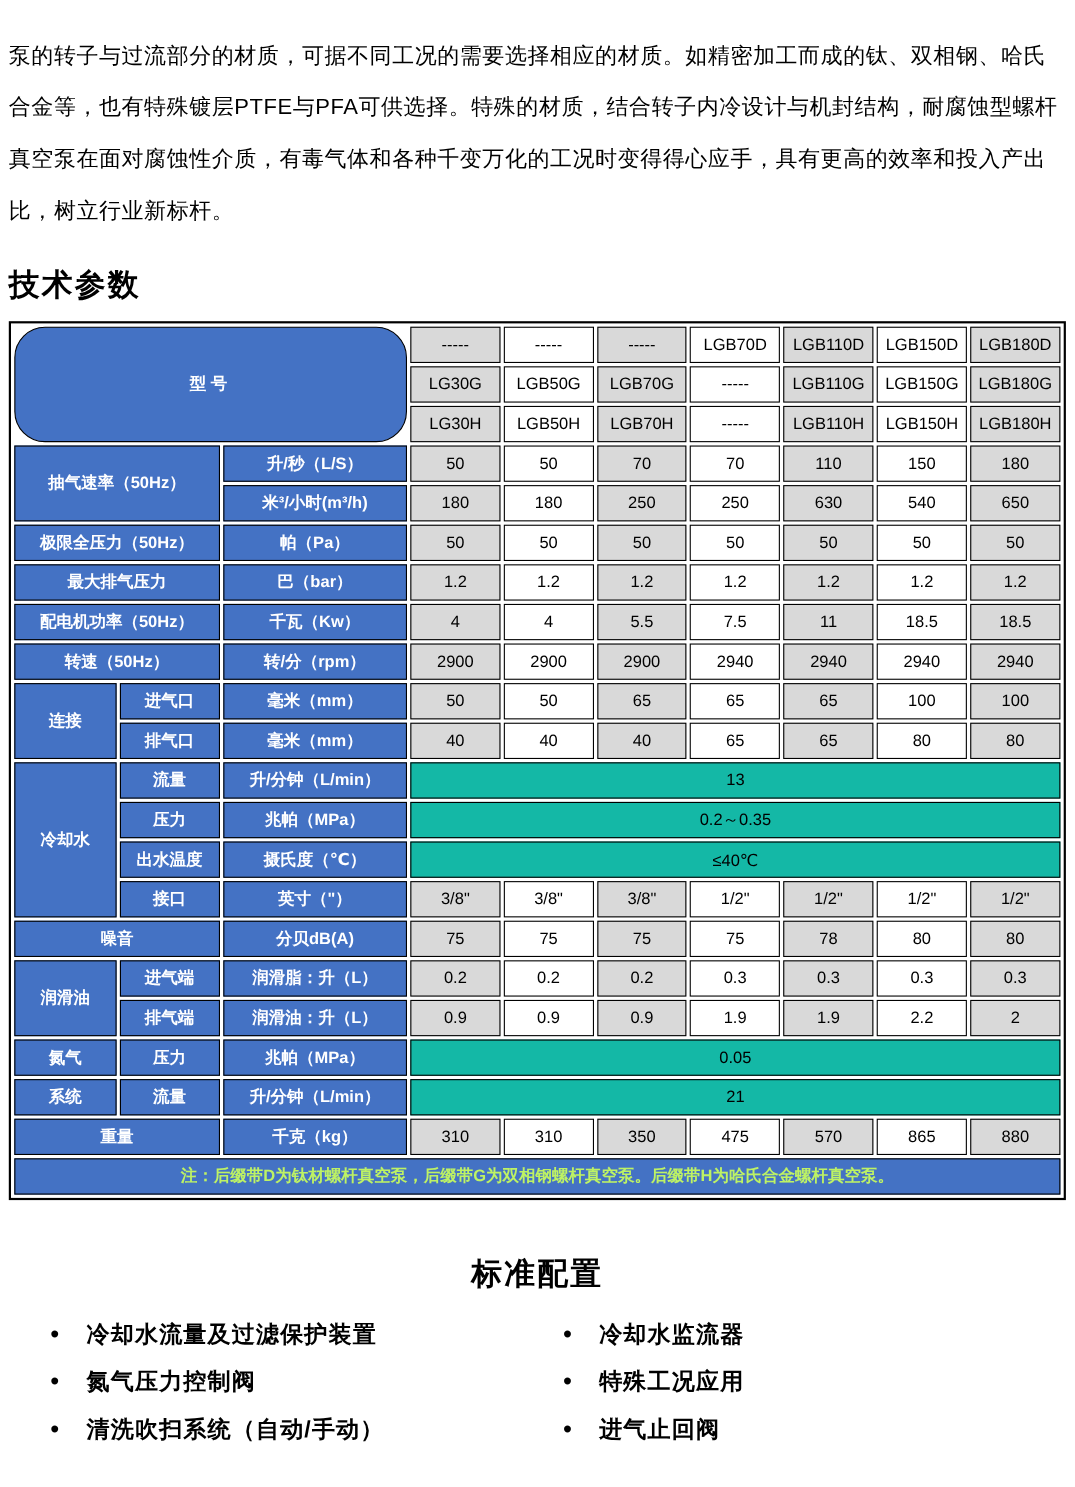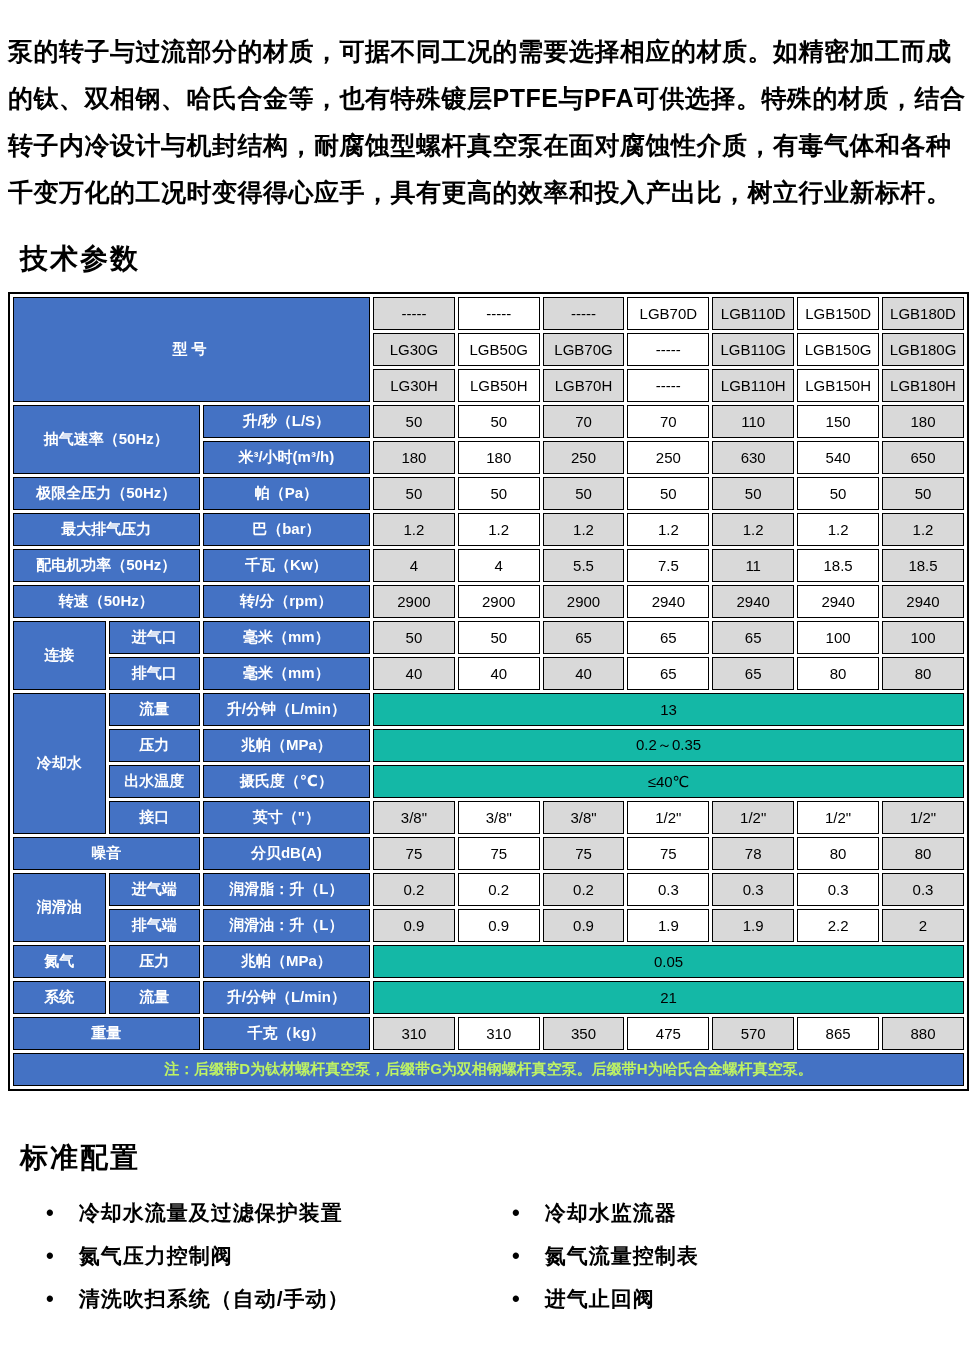--- a/index.html
+++ b/index.html
@@ -15,30 +15,30 @@
   }
   .page{padding:6px 8px 14px 8px;}
 
   h1.doc-title{
     font-size:29px;
     font-weight:700;
     margin:4px 0 0 0;
     letter-spacing:2px;
   }
   p.intro{
-    font-size:25px;
-    font-weight:700;
+    font-size:20px;
+    font-weight:400;
     line-height:47px;
     margin:22px 0 0 0;
     letter-spacing:0.5px;
   }
   h2.section-title{
     font-size:28px;
     font-weight:700;
-    margin:24px 0 14px 12px;
+    margin:24px 0 14px 0;
     letter-spacing:2px;
   }
 
   table.spec{
     border-collapse:separate;
     border-spacing:3px;
     background:#fff;
     border:2px solid var(--ink);
     table-layout:fixed;
   }
@@ -52,21 +52,21 @@
     overflow:hidden;
     white-space:nowrap;
     font-size:15px;
   }
   td.hdr{
     background:var(--blue);
     color:#fff;
     font-weight:700;
     font-size:16.5px;
   }
-  td.big{font-size:22px;letter-spacing:4px;}
+  td.big{font-size:22px;letter-spacing:4px;border-radius:28px;}
   td.g{background:var(--grey);}
   td.w{background:#ffffff;}
   td.m{background:#14b8a6;font-size:15.5px;}
   td.note{
     background:var(--blue);
     color:#bef264;
     font-weight:700;
     font-size:16.5px;
     text-align:left;
     padding-left:8px;
@@ -321,21 +321,21 @@
           <td class="g">570</td>
           <td class="w">865</td>
           <td class="g">880</td>
         </tr>
         <tr>
           <td colspan="10" class="note">注：后缀带D为钛材螺杆真空泵，后缀带G为双相钢螺杆真空泵。后缀带H为哈氏合金螺杆真空泵。</td>
         </tr>
       </tbody>
   </table>
 
-  <h2 class="section-title" style="margin-top:48px;">标准配置</h2>
+  <h2 class="section-title" style="margin-top:48px;text-align:center;">标准配置</h2>
 
   <div class="config-columns">
     <ul class="cfg-left">
         <li>
           <span class="bullet">•</span>
           <span>冷却水流量及过滤保护装置</span>
         </li>
         <li>
           <span class="bullet">•</span>
           <span>氮气压力控制阀</span>
@@ -345,21 +345,21 @@
           <span>清洗吹扫系统（自动/手动）</span>
         </li>
       </ul>
     <ul class="cfg-right">
         <li>
           <span class="bullet">•</span>
           <span>冷却水监流器</span>
         </li>
         <li>
           <span class="bullet">•</span>
-          <span>氮气流量控制表</span>
+          <span>特殊工况应用</span>
         </li>
         <li>
           <span class="bullet">•</span>
           <span>进气止回阀</span>
         </li>
       </ul>
   </div>
 
 </div>
 

